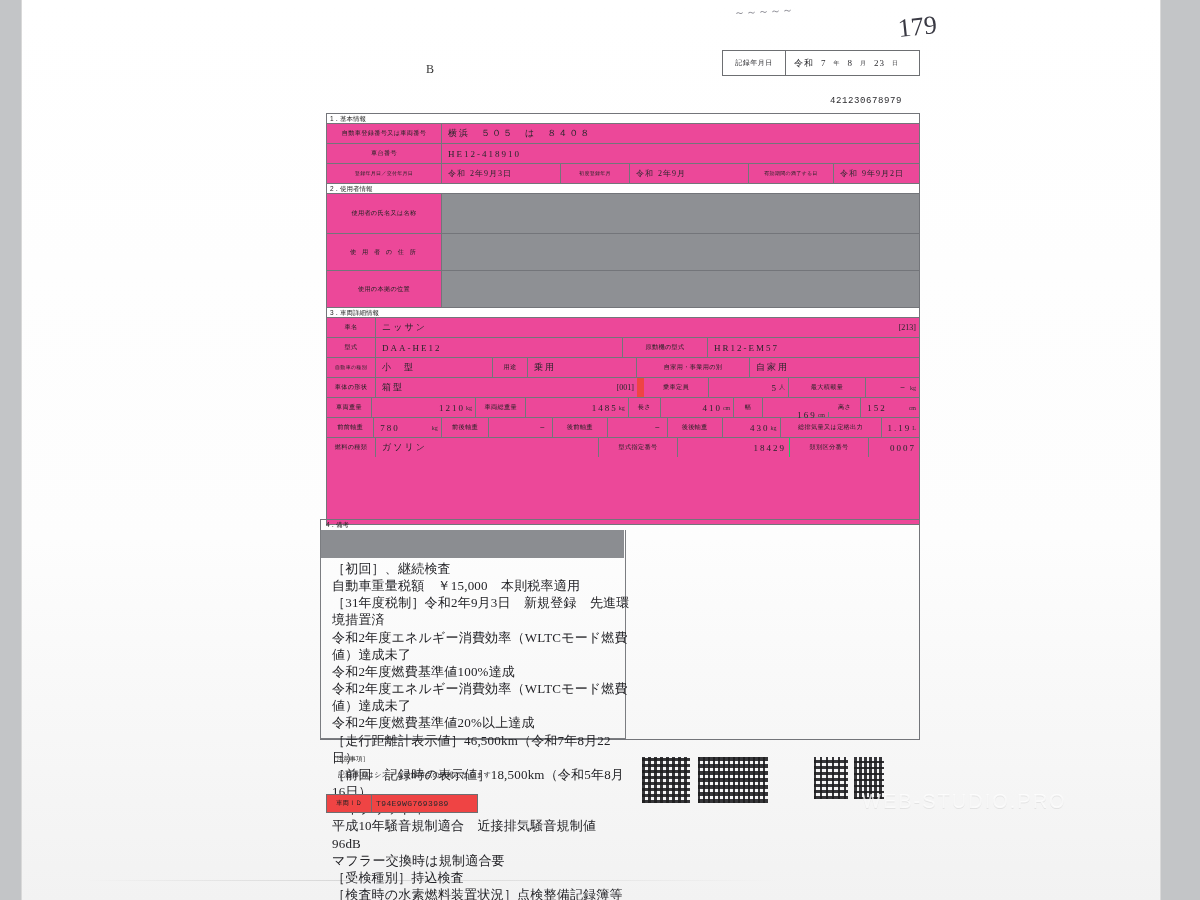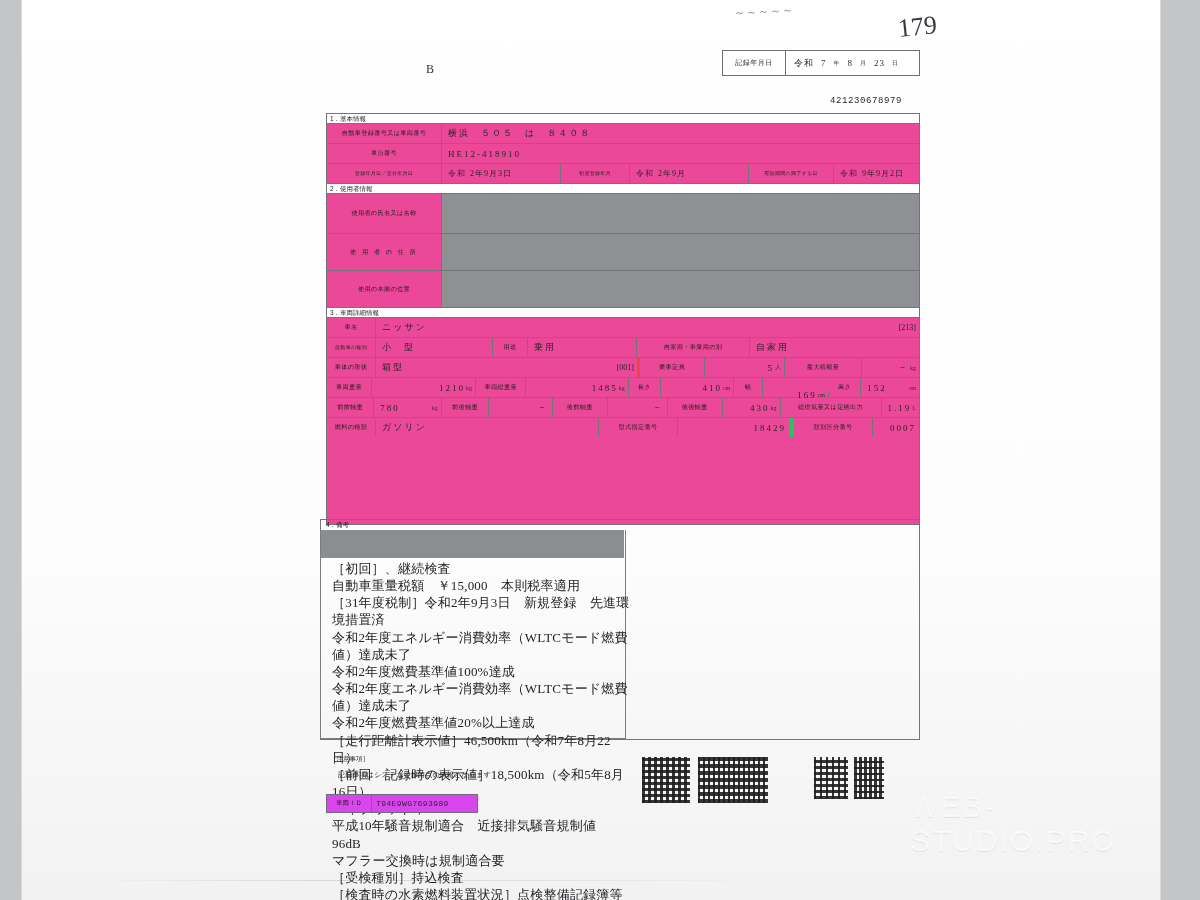--- a/index.html
+++ b/index.html
@@ -115,21 +115,21 @@
   
   #footer-caution-title{
     position:absolute;left:308px;top:755px;font-size:6.5px;color:#222;
   }
   #footer-caution-text{
     position:absolute;left:316px;top:770px;font-size:7px;color:#232327;
     font-family:"Liberation Serif",serif;letter-spacing:.2px;
   }
   .id-box{
     position:absolute;left:304px;top:794px;width:150px;height:17px;
-    border:1px solid #6d6f72;display:flex;align-items:stretch;background:#d946ef;
+    border:1px solid #6d6f72;display:flex;align-items:stretch;background:#ef4444;
   }
   .id-box .lbl{
     width:44px;border-right:1px solid #6d6f72;display:flex;align-items:center;
     justify-content:center;font-size:6.5px;color:#222;
   }
   .id-box .val{
     flex:1;display:flex;align-items:center;padding-left:4px;
     font-family:"Liberation Mono",monospace;font-size:8px;color:#2a2a2e;
     letter-spacing:.4px;
   }
@@ -150,23 +150,23 @@
   #qr-3{left:792px;top:757px;width:34px;height:42px;
       background-image:
       repeating-linear-gradient(90deg,#1c1c20 0 2px,transparent 2px 6px),
       repeating-linear-gradient(0deg,#1c1c20 0 3px,transparent 3px 6px);}
   #qr-4{left:832px;top:757px;width:30px;height:42px;
       background-image:
       repeating-linear-gradient(90deg,#1c1c20 0 3px,transparent 3px 5px),
       repeating-linear-gradient(0deg,#1c1c20 0 2px,transparent 2px 6px);}
   
   #watermark{
-    position:absolute;left:840px;top:790px;font-size:30px;letter-spacing:2px;
+    position:absolute;left:840px;top:790px;font-size:20px;letter-spacing:2px;
     color:rgba(255,255,255,.72);font-family:"Liberation Sans",sans-serif;
-    text-shadow:0 1px 0 rgba(0,0,0,.07);pointer-events:none;margin-left:48px;
+    text-shadow:0 1px 0 rgba(0,0,0,.07);pointer-events:none;
   }
   
   #fold-line{
     position:absolute;left:60px;top:880px;width:700px;height:1px;
     background:linear-gradient(90deg,rgba(0,0,0,0) 0%,rgba(0,0,0,.12) 40%,rgba(0,0,0,0) 100%);
   }
 </style>
 </head>
 <body>
 
@@ -241,34 +241,40 @@
       </div>
 
       <div class="sec-head">3．車両詳細情報</div>
 
       <div class="row" style="height:19px;">
         <div class="cellL" style="width:44px;">車名</div>
         <div class="cellV" style="flex:1;">ニッサン</div>
         <div class="cellV small right" style="width:56px;letter-spacing:0;">[213]</div>
       </div>
 
+      <div class="row" style="height:19px;">
+        <div class="cellL" style="width:44px;">型式</div>
+        <div class="cellV" style="width:240px;border-right:1px solid #73757a;">DAA-HE12</div>
+        <div class="cellL" style="width:80px;">原動機の型式</div>
+        <div class="cellV" style="flex:1;">HR12-EM57</div>
+      </div>
 
       <div class="row" style="height:19px;">
         <div class="cellL" style="width:44px;font-size:5px;">自動車の種別</div>
         <div class="cellV" style="width:110px;border-right:1px solid #73757a;">小　型</div>
         <div class="cellL" style="width:30px;">用途</div>
         <div class="cellV" style="width:102px;border-right:1px solid #73757a;">乗用</div>
         <div class="cellL" style="width:108px;">自家用・事業用の別</div>
         <div class="cellV" style="flex:1;">自家用</div>
       </div>
 
       <div class="row" style="height:19px;">
         <div class="cellL" style="width:44px;">車体の形状</div>
         <div class="cellV" style="width:150px;">箱型</div>
-        <div class="cellV small right" style="width:96px;border-right:3px solid #ef4444;letter-spacing:0;">[001]</div>
+        <div class="cellV small right" style="width:96px;border-right:7px solid #ef4444;letter-spacing:0;">[001]</div>
         <div class="cellL" style="width:60px;">乗車定員</div>
         <div class="cellV right" style="width:70px;border-right:1px solid #73757a;">
           <span>5</span>
             <span class="unit">人</span>
         </div>
         <div class="cellL" style="width:72px;">最大積載量</div>
         <div class="cellV right" style="flex:1;">
           <span>－</span>
             <span class="unit">kg</span>
         </div>
@@ -321,21 +327,21 @@
         <div class="cellV right" style="flex:1;">
           <span>1.19</span>
             <span class="unit">L</span>
         </div>
       </div>
 
       <div class="row" style="height:19px;border-bottom:none;">
         <div class="cellL" style="width:44px;">燃料の種類</div>
         <div class="cellV" style="width:216px;border-right:1px solid #73757a;">ガソリン</div>
         <div class="cellL" style="width:74px;">型式指定番号</div>
-        <div class="cellV right" style="width:102px;border-right:5px solid #22c55e;text-align:center;">18429</div>
+        <div class="cellV right" style="width:102px;border-right:1px solid #22c55e;text-align:center;">18429</div>
         <div class="cellL" style="width:74px;">類別区分番号</div>
         <div class="cellV right" style="flex:1;">0007</div>
       </div>
     </div>
 
     <div class="notes-outer"></div>
     <div class="notes-sec-head">4．備考</div>
     <div class="notes-redact"></div>
     <div class="notes-frame"></div>
     <div id="notes-text">［初回］、継続検査

